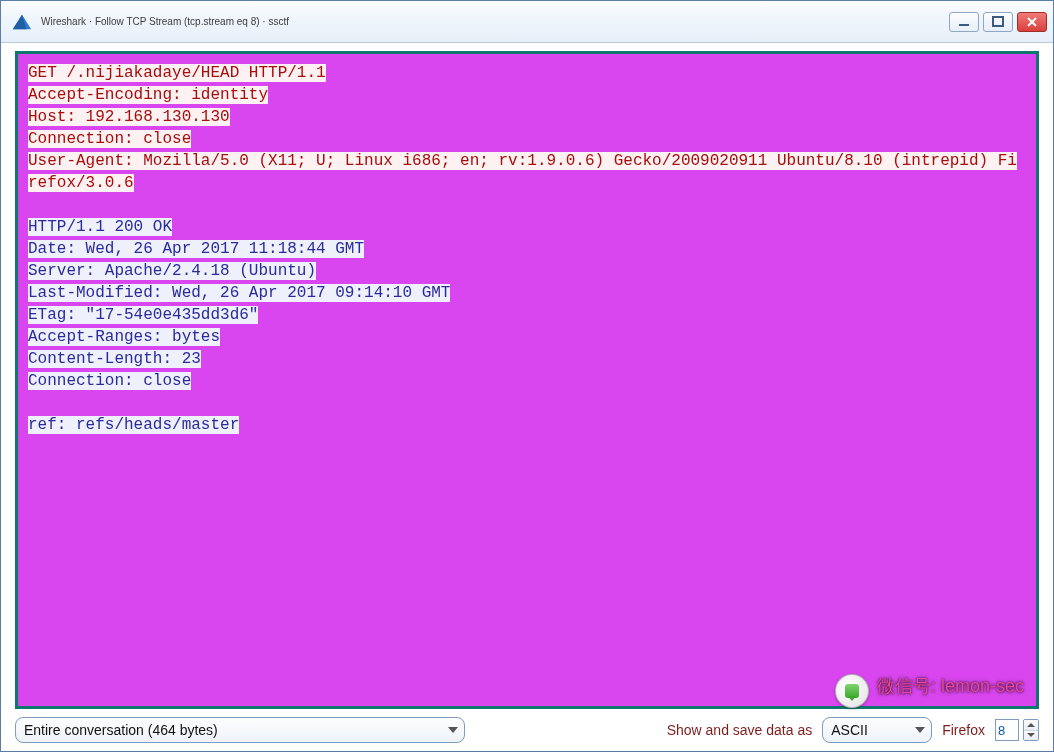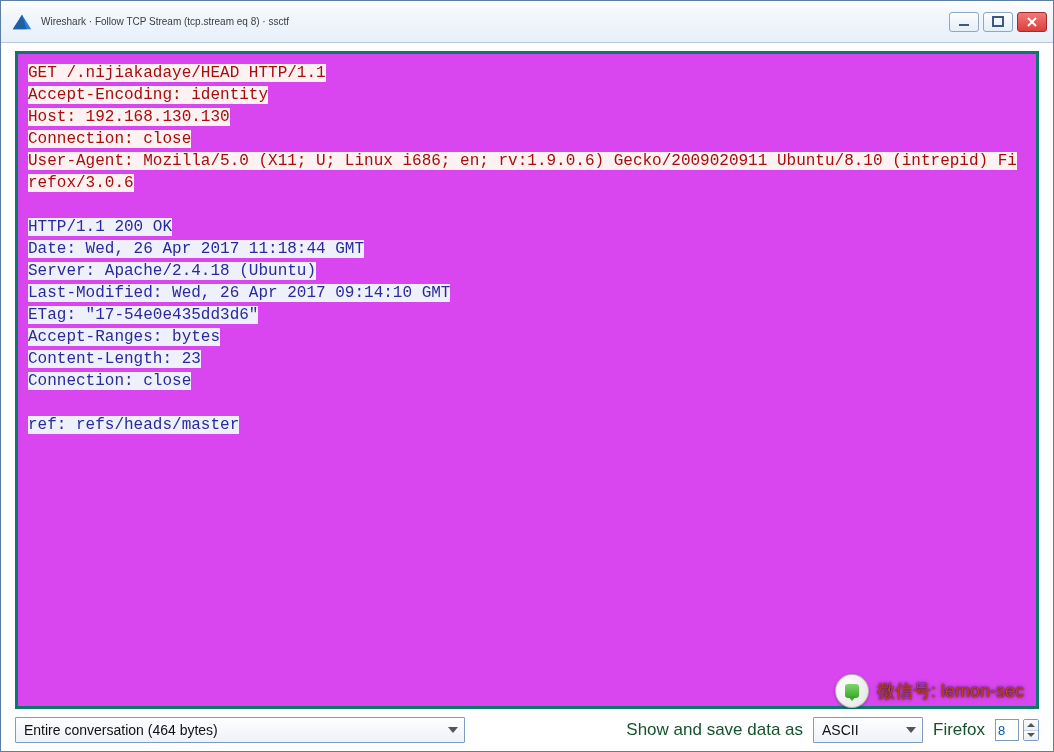--- a/index.html
+++ b/index.html
@@ -110,35 +110,35 @@
   .combo {
     height: 26px;
     border: 1px solid #7e9cbf;
     background: linear-gradient(to bottom,#fdfdfe,#eef3f9);
     display: flex;
     align-items: center;
     padding: 0 6px 0 8px;
     font-size: 14px;
     color: #111;
     position: relative;
-    border-radius: 1px;
+    border-radius: 8px;
   }
   .combo .arrow {
     margin-left: 10px;
     width:0;height:0;
     border-left:5px solid transparent;
     border-right:5px solid transparent;
     border-top:6px solid #555;
   }
   .combo.main { width: 450px; }
   .combo.ascii { width: 110px; }
   .spacer { flex:1; }
   .lbl {
-    font-size: 17px;
-    color: #14532d;
+    font-size: 14px;
+    color: #7f1d1d;
   }
   .spinwrap {
     display:flex;
     align-items:center;
     gap:4px;
   }
   .spininput {
     width: 24px;
     height: 22px;
     border:1px solid #7e9cbf;
@@ -168,24 +168,24 @@
     border-left:4px solid transparent;
     border-right:4px solid transparent;
   }
   .spinbtns .up .ar{border-bottom:4px solid #555;}
   .spinbtns .dn .ar{border-top:4px solid #555;}
   .watermark {
     position:absolute;
     right: 30px;
     bottom: 44px;
     display:flex;
-    align-items:center;
+    align-items:flex-start;
     gap:8px;
     font-size:18px;
-    color:#c2410c;
+    color:#ec4899;
     text-shadow: 0 0 4px rgba(0,0,0,.6), 0 0 2px rgba(0,0,0,.8);
     pointer-events:none;
   }
   .watermark .wicon{
     width:34px;height:34px;border-radius:50%;
     background: radial-gradient(circle at 35% 35%, #fff 0%, #f5f5f5 35%, #e2e2e2 100%);
     border:1px solid rgba(0,0,0,.25);
     display:flex;align-items:center;justify-content:center;
     box-shadow:0 1px 3px rgba(0,0,0,.3);
   }

